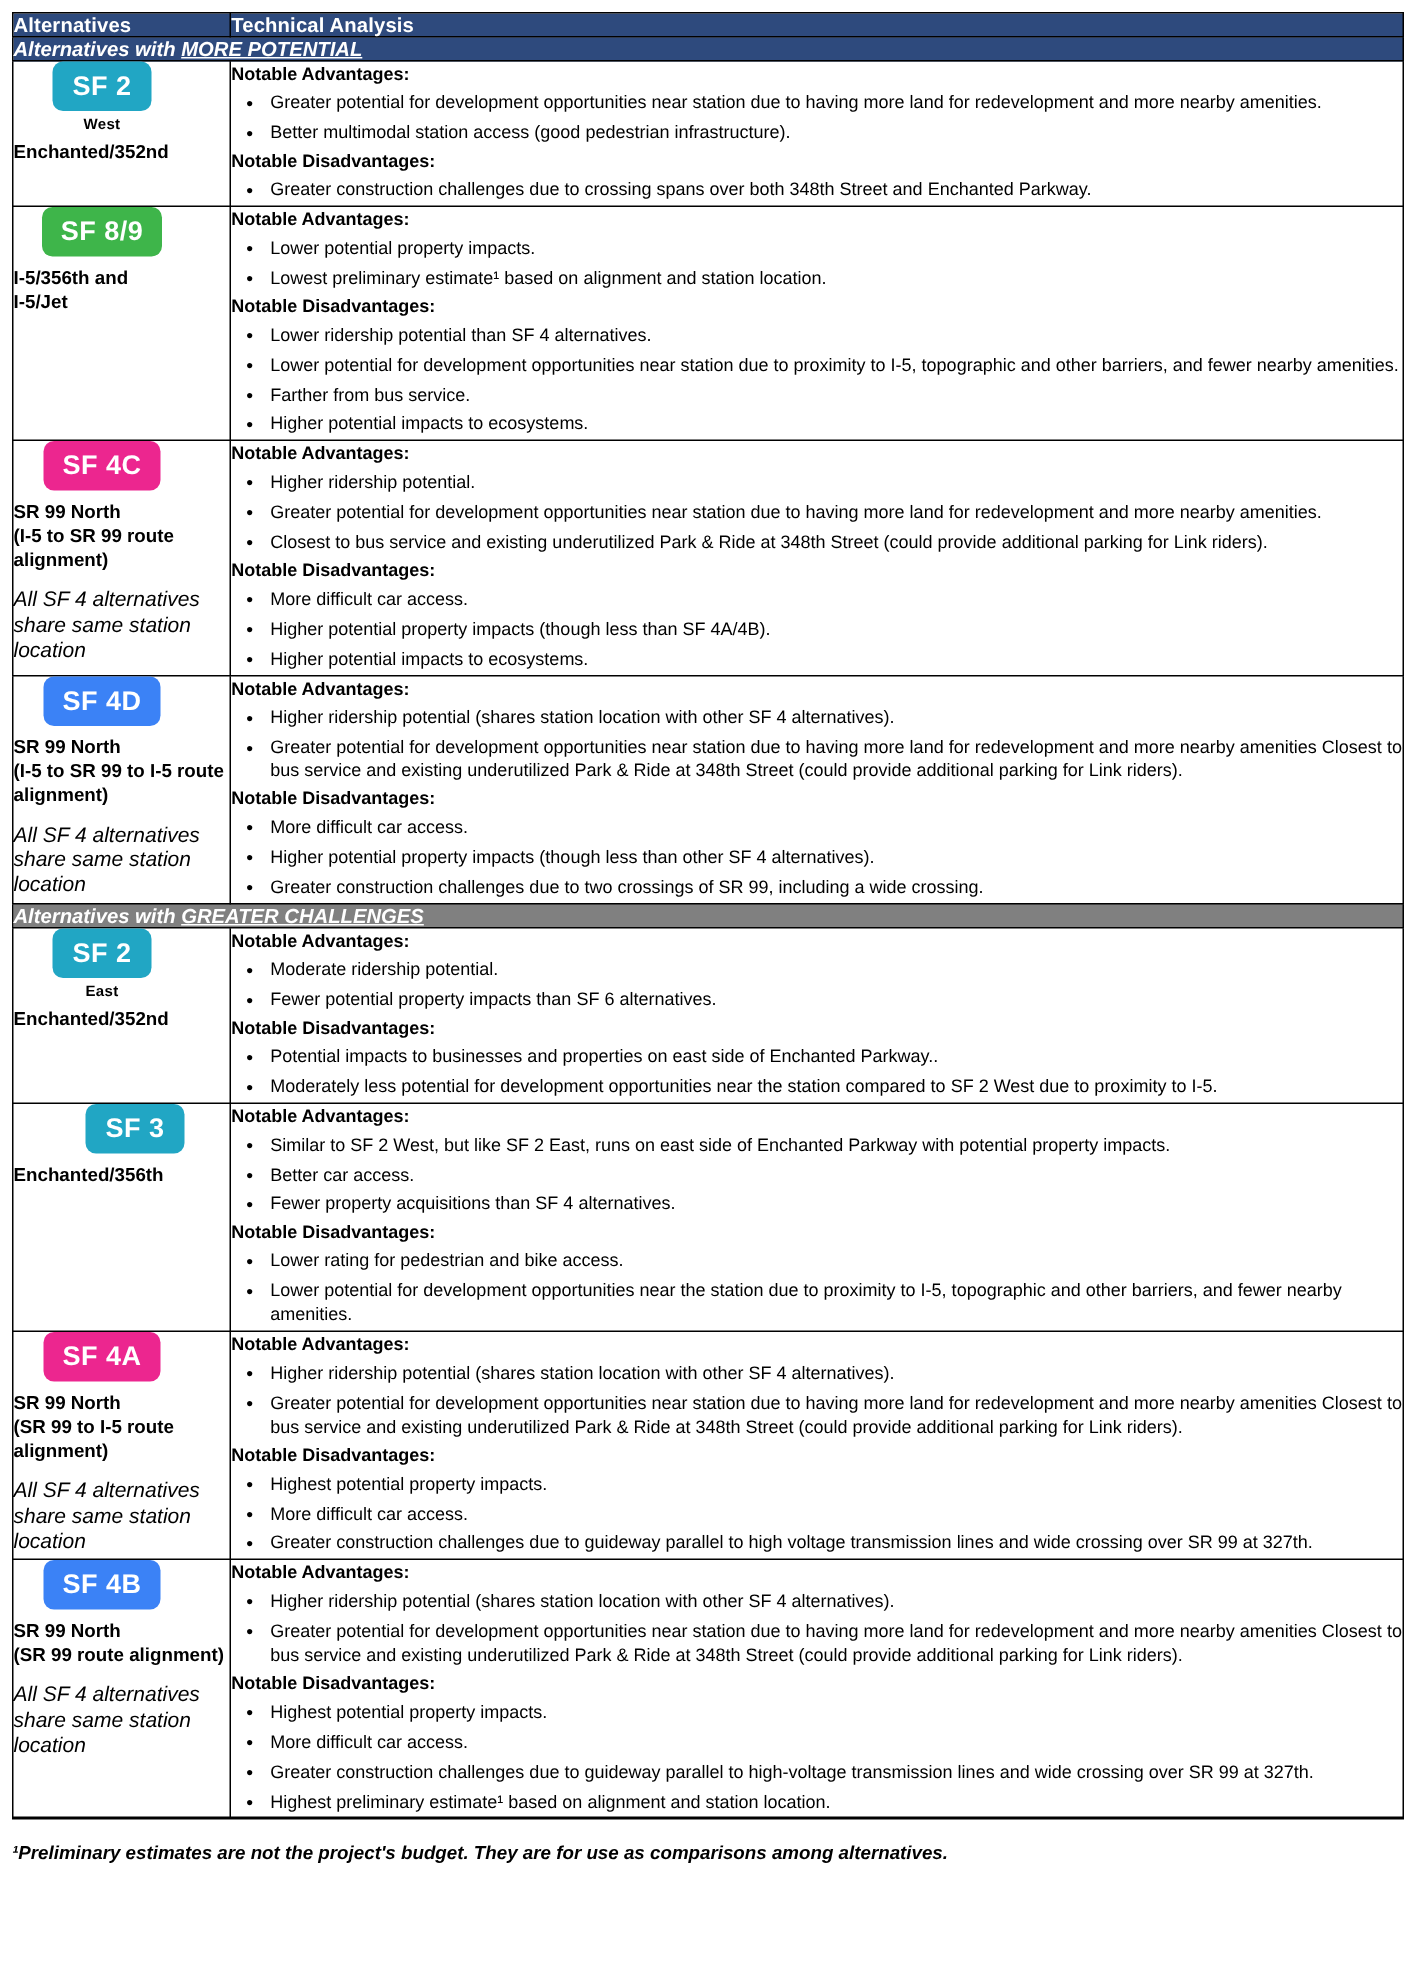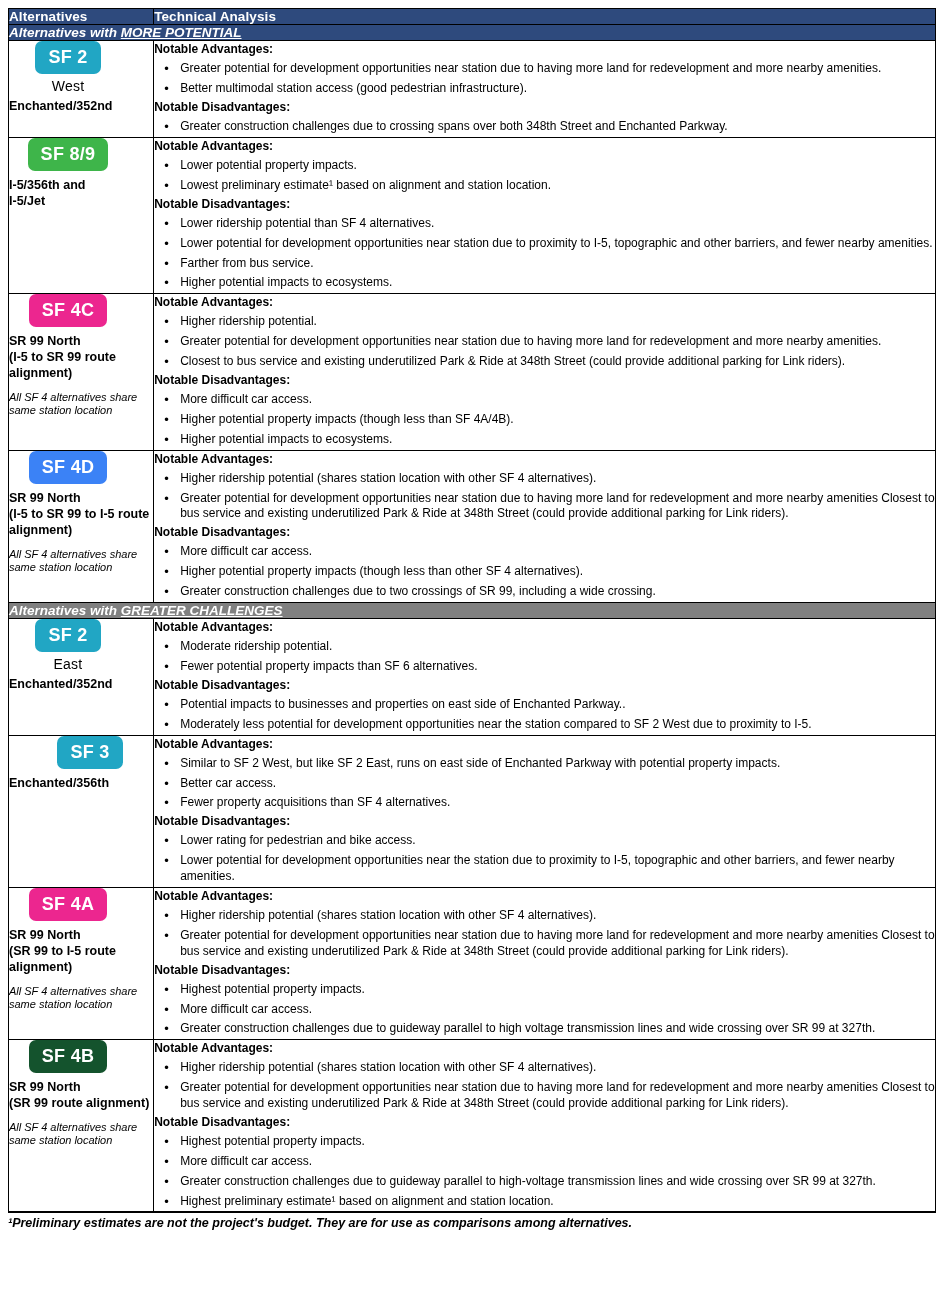--- a/index.html
+++ b/index.html
@@ -65,33 +65,33 @@
     font-size: 18px;
     line-height: 1;
     padding: 7px 13px 8px 13px;
     letter-spacing: .3px;
     margin-bottom: 2px;
   }
   .badge-wrap { text-align: center; width: 118px; }
   .sub-dir {
     text-align: center;
     width: 118px;
-    font-size: 14px;
-    font-weight: normal;
+    font-size: 10px;
+    font-weight: bold;
     margin-top: 2px;
     letter-spacing: .2px;
   }
   .alt-name {
     font-size: 12.5px;
     font-weight: bold;
     margin-top: 4px;
     line-height: 1.28;
   }
   .alt-note {
-    font-size: 11px;
+    font-size: 14px;
     font-style: italic;
     line-height: 1.2;
     margin-top: 10px;
   }
 
   
   .tech-cell {
     padding: 5px 8px 6px 8px;
     font-size: 12px;
     line-height: 1.35;
@@ -118,21 +118,21 @@
     left: 10px;
     top: -1px;
     font-size: 13px;
   }
 
   
   .footnote {
     width: 928px;
     border-top: 1px solid #000000;
     margin-top: 0;
-    padding-top: 3px;
+    padding-top: 15px;
     font-size: 12.5px;
     font-style: italic;
     font-weight: bold;
   }
 </style>
 </head>
 <body>
 
 <div class="page">
   <table class="matrix">
@@ -285,21 +285,21 @@
             <div class="tech-head">Notable Disadvantages:</div>
             <ul class="bul">
               <li>Highest potential property impacts.</li>
               <li>More difficult car access.</li>
               <li>Greater construction challenges due to guideway parallel to high voltage transmission lines and wide crossing over SR 99 at 327th.</li>
             </ul>
           </td>
         </tr>
         <tr>
           <td class="alt-cell">
-            <div class="badge-wrap"><span class="badge" style="background: #14532d;">SF 4B</span></div>
+            <div class="badge-wrap"><span class="badge" style="background: #3b82f6;">SF 4B</span></div>
             <div class="alt-name">SR 99 North<br>(SR 99 route alignment)</div>
             <div class="alt-note">All SF 4 alternatives share same station location</div>
           </td>
           <td class="tech-cell">
             <div class="tech-head">Notable Advantages:</div>
             <ul class="bul">
               <li>Higher ridership potential (shares station location with other SF 4 alternatives).</li>
               <li>Greater potential for development opportunities near station due to having more land for redevelopment and more nearby amenities Closest to bus service and existing underutilized Park &amp; Ride at 348th Street (could provide additional parking for Link riders).</li>
             </ul>
             <div class="tech-head">Notable Disadvantages:</div>

